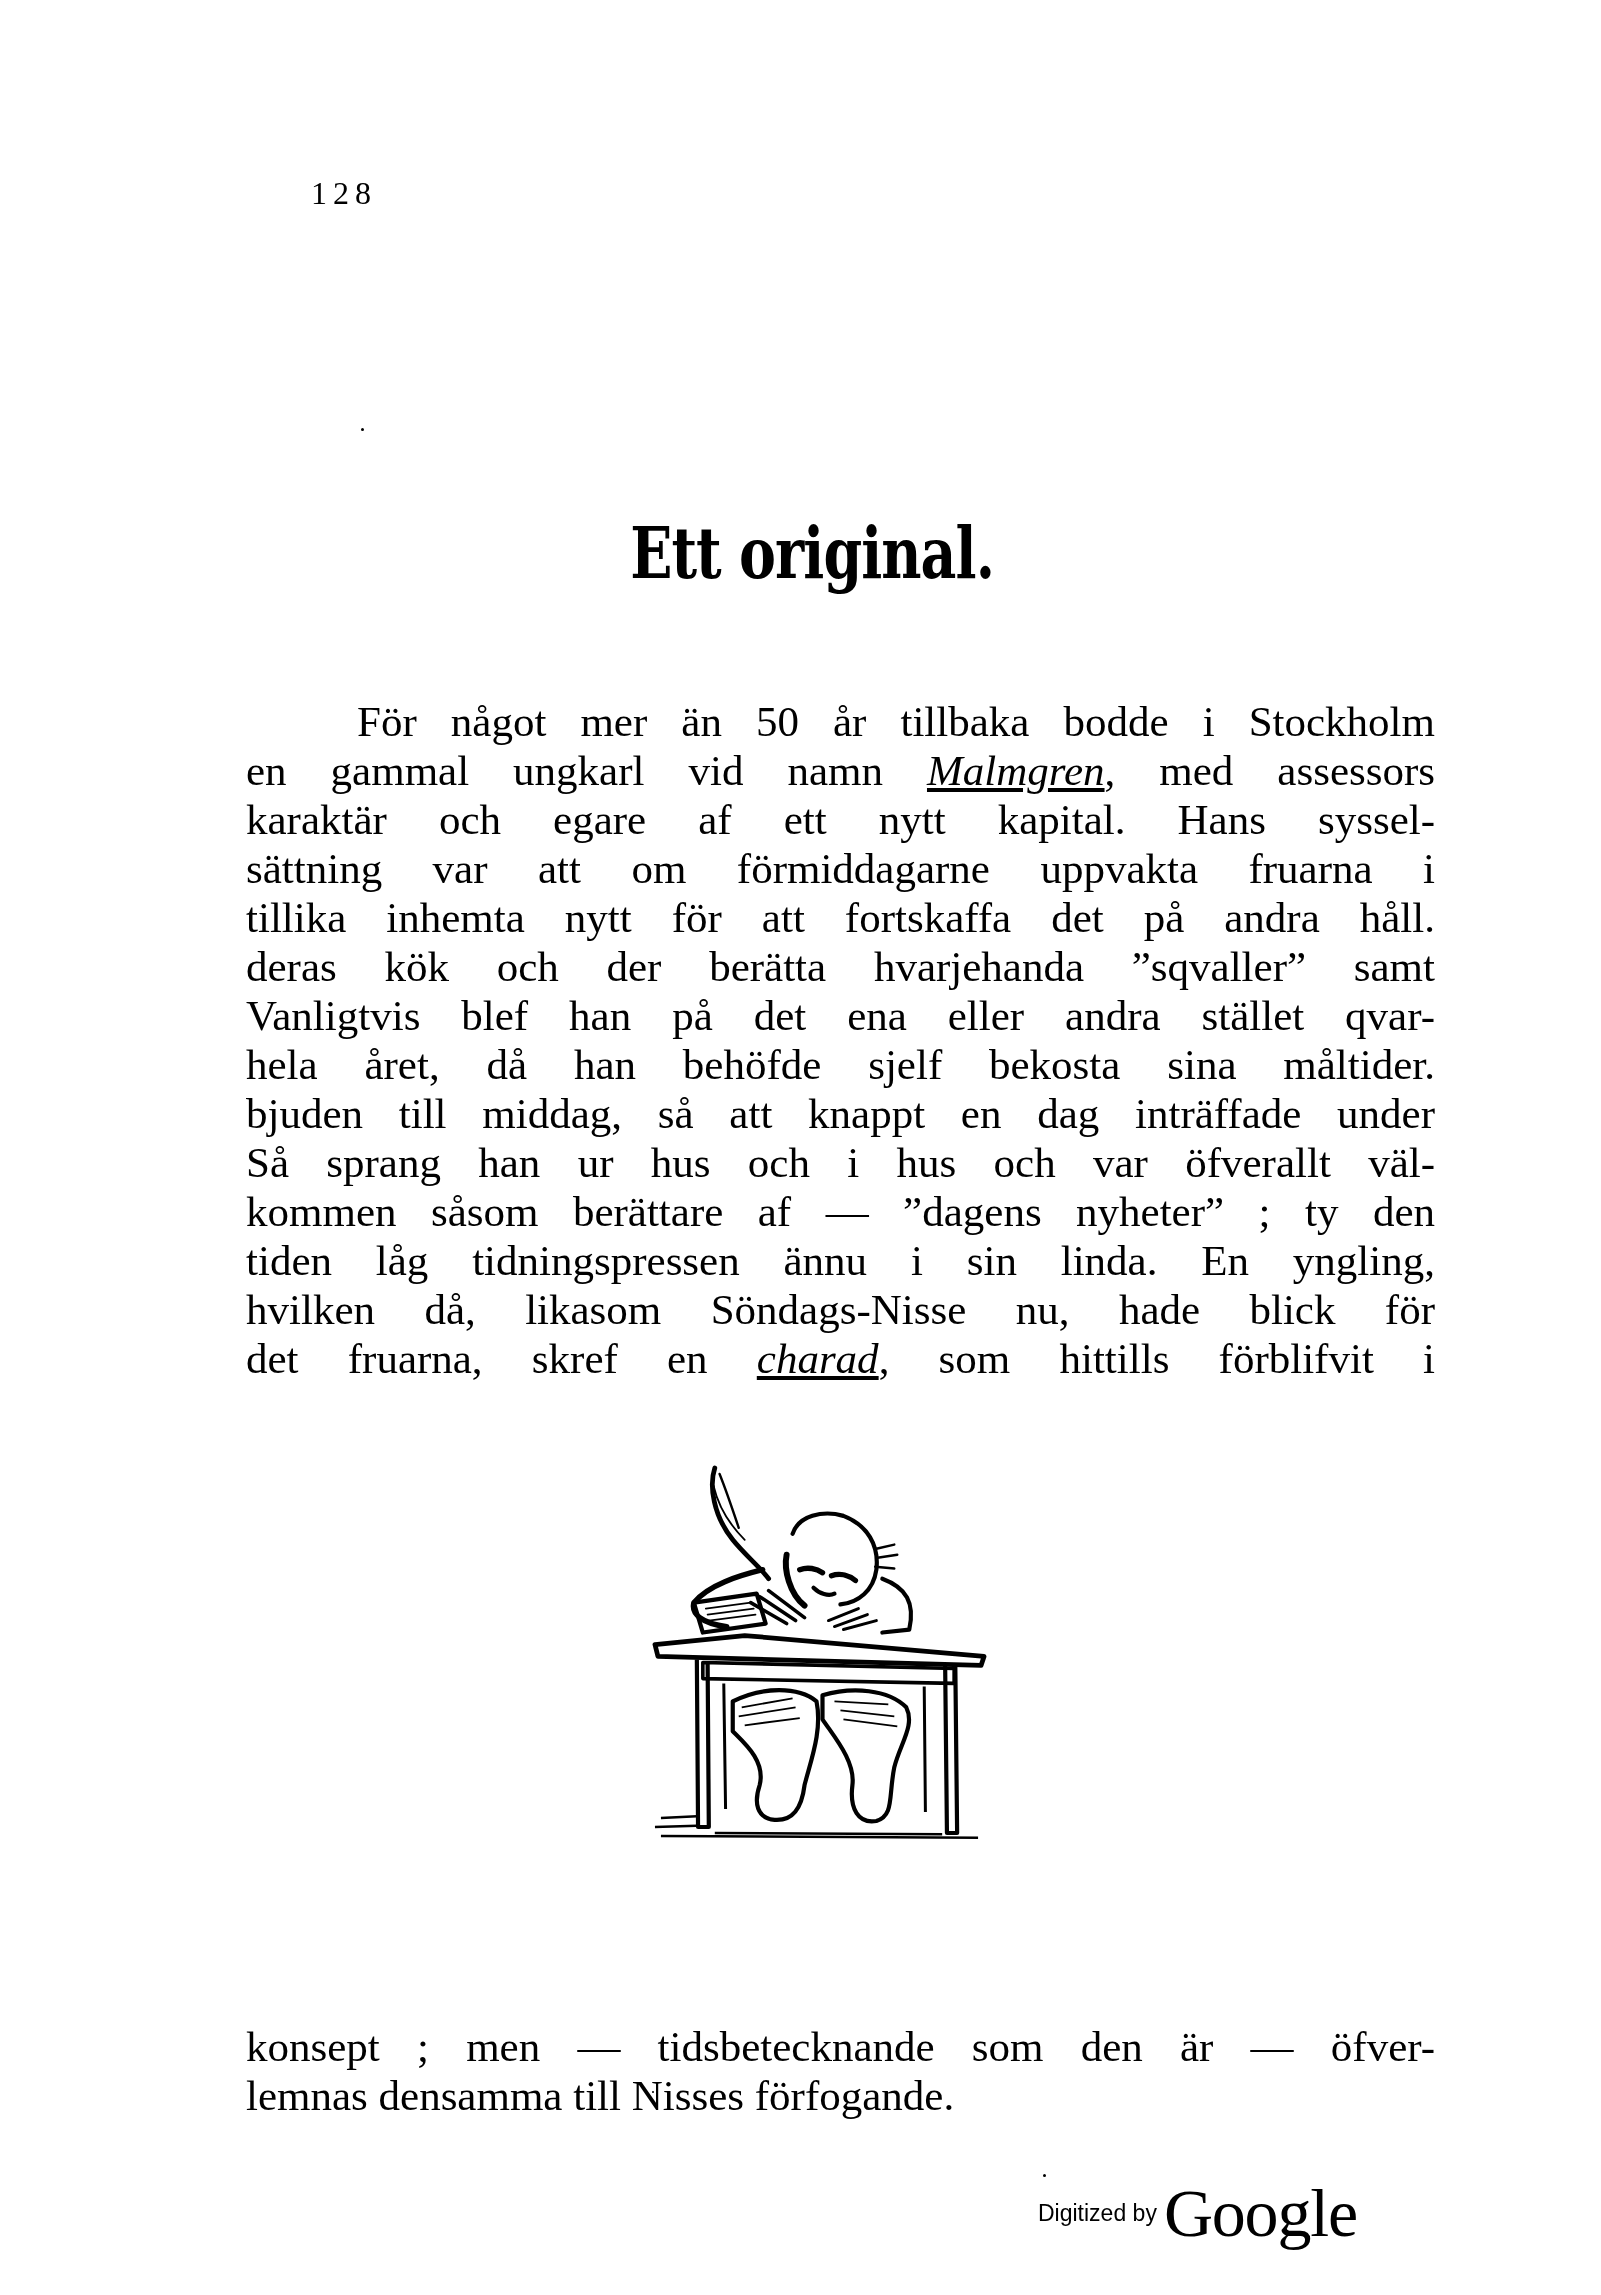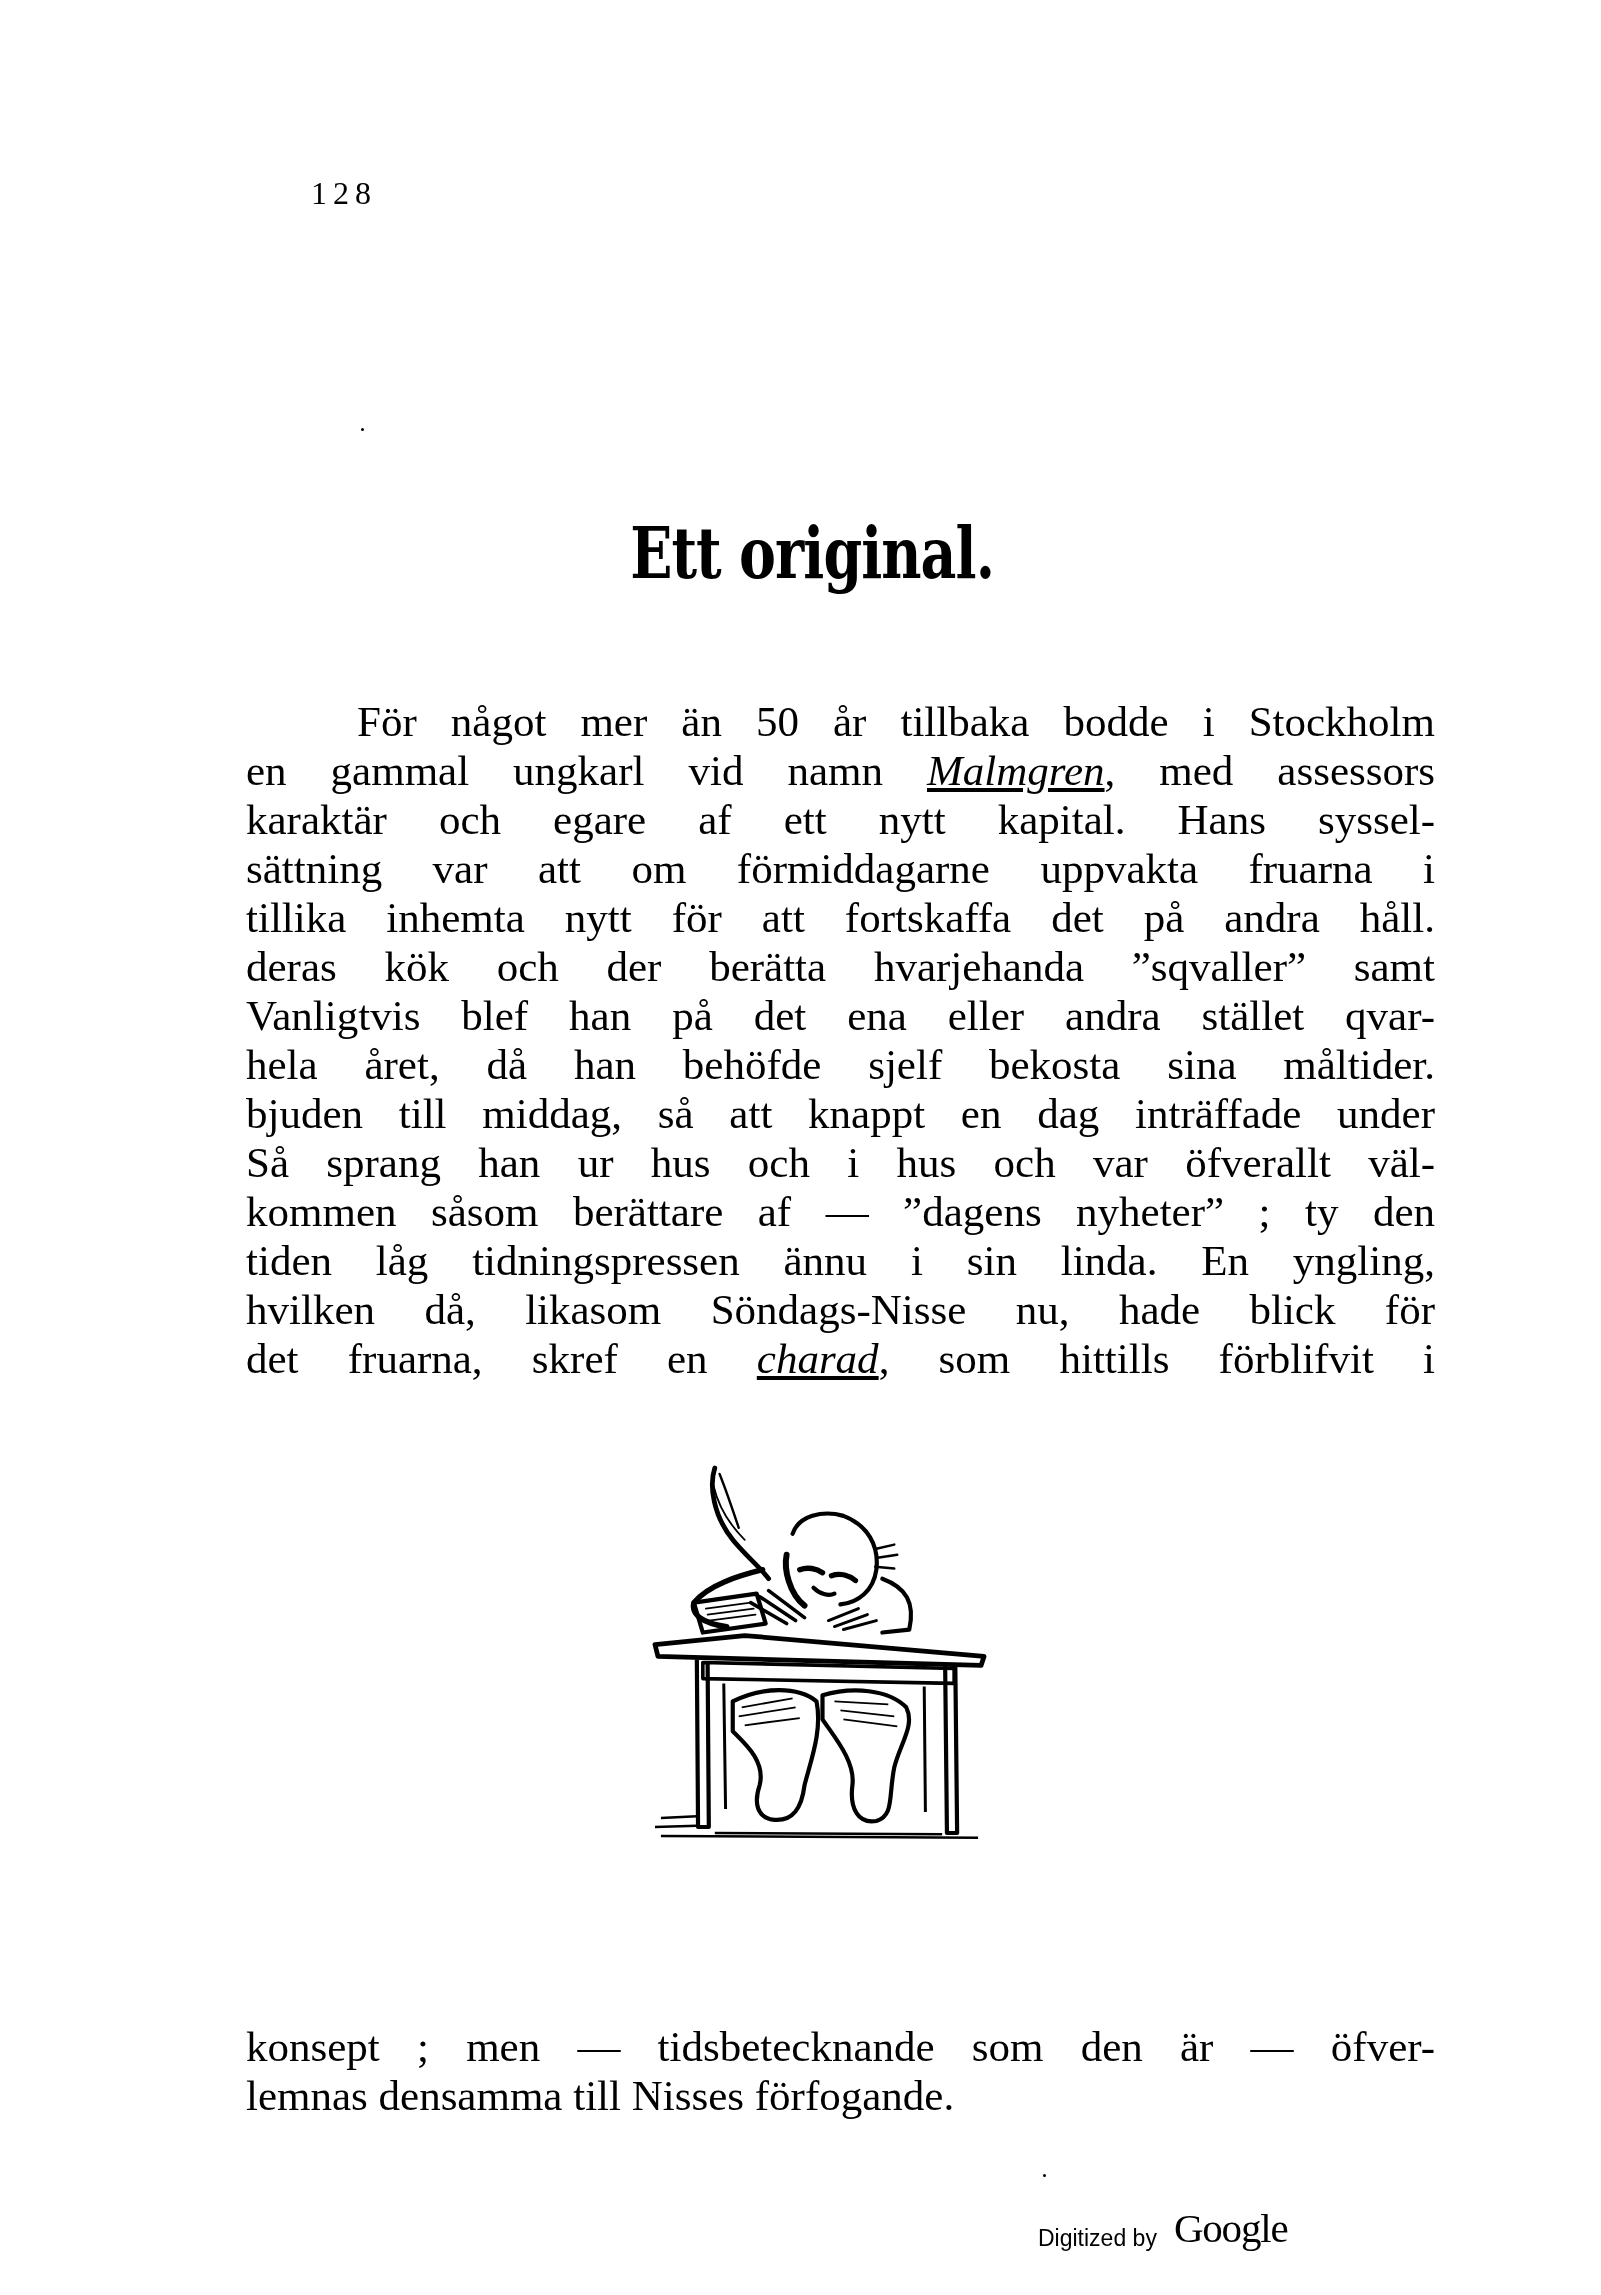--- a/index.html
+++ b/index.html
@@ -33,27 +33,27 @@
   .body-block .line.indent { padding-left: 111px; }
   .body-block .line.last { text-align-last: left; }
   .body-block em { font-style: italic; text-decoration: underline; }
 
   .illustration {
     position: absolute; left: 635px; top: 1450px; width: 359px; height: 395px;
   }
 
   .footer-digitized {
     position: absolute; left: 1030px; top: 2174px; height: 78px;
-    display: flex; align-items: flex-end; gap: 17px;
+    display: flex; align-items: center; gap: 7px;
   }
   .footer-digitized .small {
     font-family: "Liberation Sans", "DejaVu Sans", sans-serif; font-size: 23px;
   }
   .footer-digitized .big {
-    font-family: "Liberation Serif", "DejaVu Serif", serif; font-size: 41px; letter-spacing: -1.2px;
+    font-family: "Liberation Serif", "DejaVu Serif", serif; font-size: 68px; letter-spacing: -1.2px;
   }
 </style>
 </head>
 <body>
 
 <div class="page">
 
   <div class="page-number">128</div>
 
   <span class="stray-dot" style="left:353px;top:428px;"></span>

